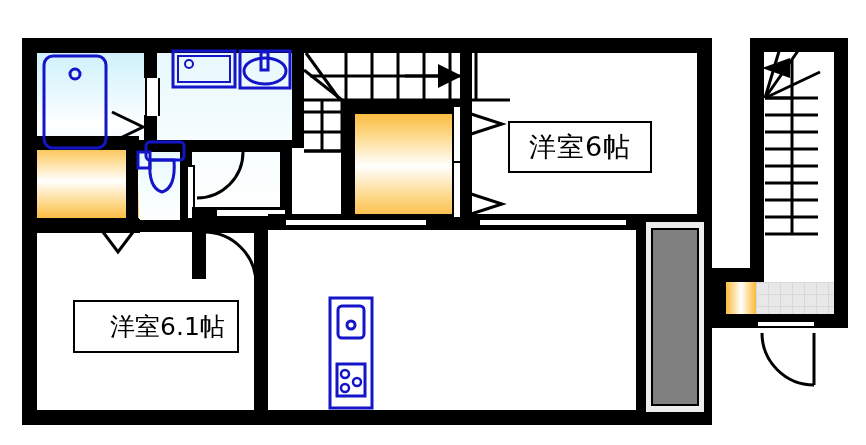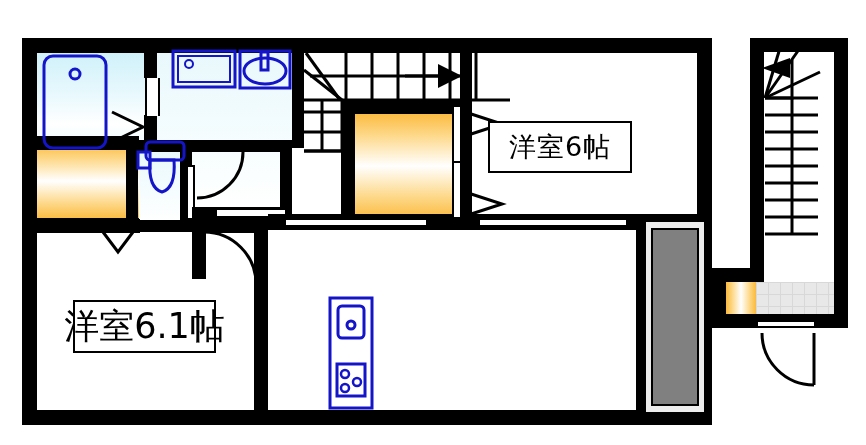--- a/index.html
+++ b/index.html
@@ -14,21 +14,21 @@
   .wet2{position:absolute;background:linear-gradient(to bottom,#E8F8FC 0%,#F6FDFE 60%,#FFFFFF 100%);}
   .balcony{position:absolute;background:#808080;border:2px solid #000;}
   .balcony-frame{position:absolute;background:#EDEDED;}
   .tile{position:absolute;background:
      repeating-linear-gradient(to right,#d8d8d8 0 1px,transparent 1px 12px),
      repeating-linear-gradient(to bottom,#d8d8d8 0 1px,transparent 1px 12px),
      #e8e8e8;}
   .white{position:absolute;background:#fff;}
   svg{position:absolute;left:0;top:0;overflow:visible;}
   .lbl6 {font-size:27px;letter-spacing:1px;}
-  .lbl61{font-size:35px;letter-spacing:0px;}
+  .lbl61{font-size:25px;letter-spacing:0px;padding-left:23px;}
   .lbldk{font-size:27px;letter-spacing:0px;}
 </style>
 </head>
 <body>
 
 <div id="plan">
 
   <div class="room" style="left:22px;top:38px;width:690px;height:387px;"></div>
 
   <div class="wet" style="left:36px;top:52px;width:120px;height:100px;"></div>
@@ -210,18 +210,18 @@
   <div class="wall" style="left:750px;top:38px;width:98px;height:14px;"></div>
   <div class="wall" style="left:834px;top:38px;width:14px;height:290px;"></div>
   <div class="wall" style="left:712px;top:268px;width:52px;height:14px;"></div>
   <div class="wall" style="left:712px;top:268px;width:14px;height:60px;"></div>
   <div class="wall" style="left:712px;top:314px;width:136px;height:14px;"></div>
 
   <div class="closet-h" style="left:726px;top:282px;width:30px;height:32px;"></div>
   <div class="tile" style="left:756px;top:282px;width:78px;height:32px;"></div>
   <div class="white" style="left:756px;top:320px;width:60px;height:8px;border:2px solid #000;box-sizing:border-box;"></div>
 
-  <div class="label lbl6" style="left:488px;top:121px;width:140px;height:48px;">洋室6帖</div>
+  <div class="label lbl6" style="left:508px;top:121px;width:140px;height:48px;">洋室6帖</div>
 
   <div class="label lbl61" style="left:73px;top:300px;width:139px;height:49px;">洋室6.1帖</div>
 
 
 </div>
 
 </body></html>

